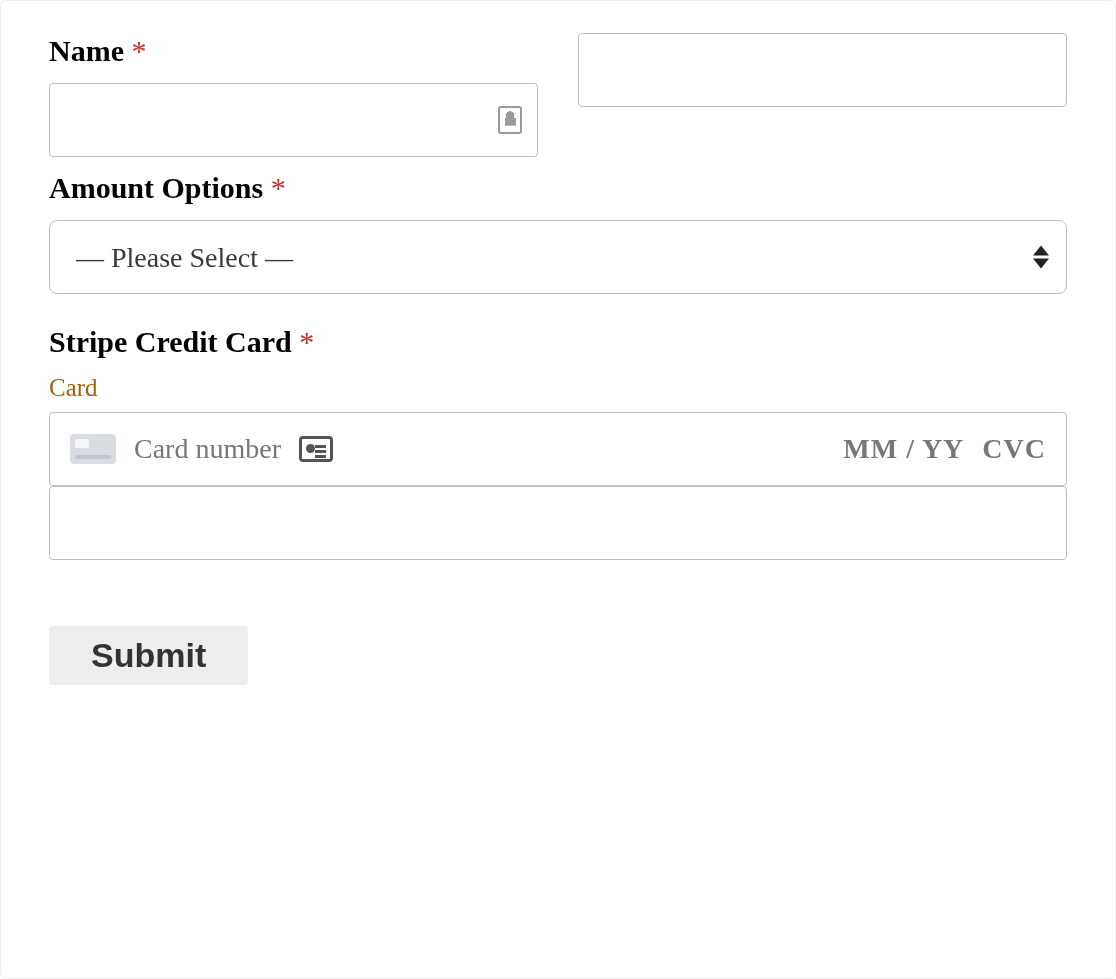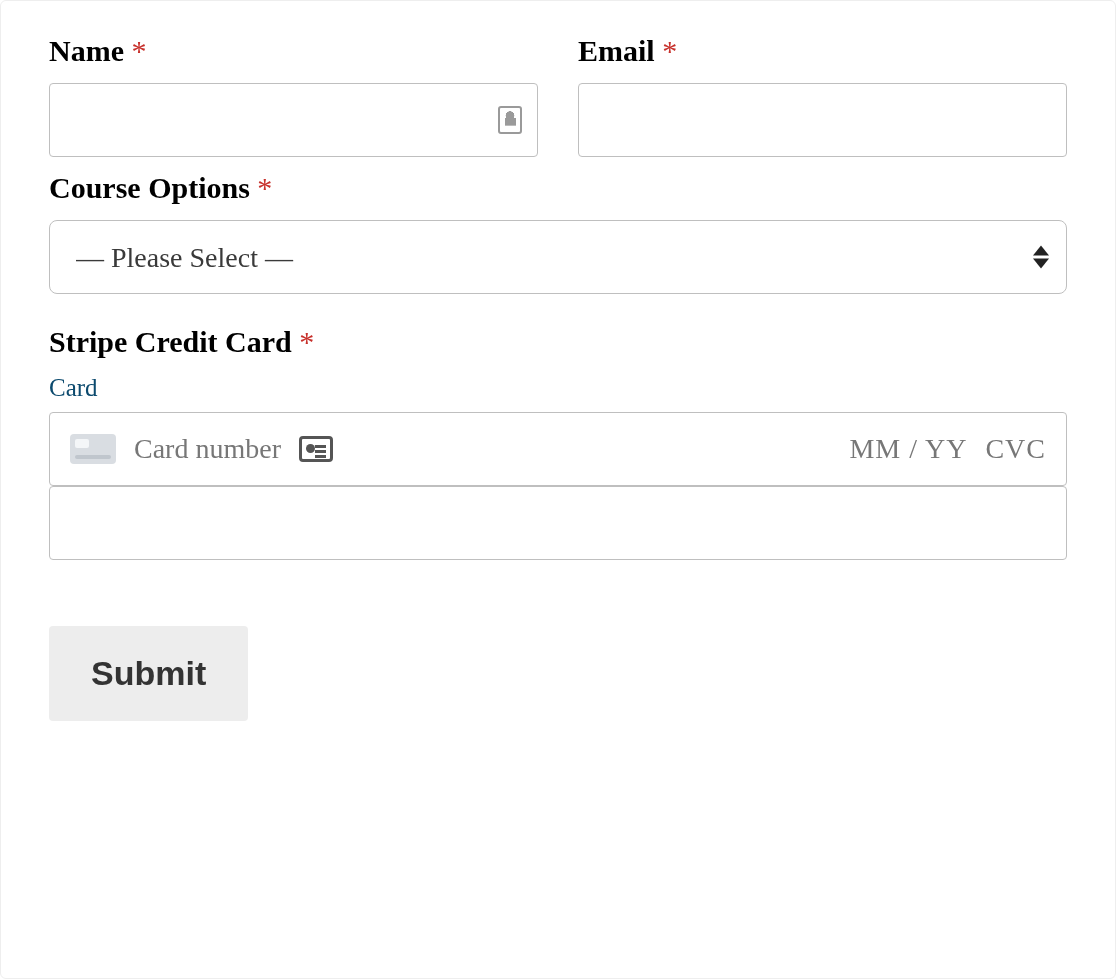--- a/index.html
+++ b/index.html
@@ -76,21 +76,21 @@
     pointer-events: none;
   }
   .select-arrows .tri-up, .select-arrows .tri-down {
     width: 0; height: 0;
     border-left: 8px solid transparent;
     border-right: 8px solid transparent;
   }
   .select-arrows .tri-up { border-bottom: 10px solid #222; }
   .select-arrows .tri-down { border-top: 10px solid #222; }
   .total-value { font-size: 38px; color: #222; margin-top: 8px; }
-  .sublabel { font-size: 25px; color: #0c4a6e; margin-bottom: 10px; font-weight: 400; }
+  .sublabel { font-size: 25px; color: #a16207; margin-bottom: 10px; font-weight: 400; }
   .card-box {
     width: 100%;
     height: 74px;
     border: 1px solid #bfbfbf;
     border-radius: 4px;
     display: flex;
     align-items: center;
     padding: 0 20px;
     gap: 18px;
   }
@@ -121,34 +121,34 @@
     position: relative; flex: 0 0 auto;
   }
   .contact-card-icon::before {
     content:""; position:absolute; left:4px; top:5px; width:9px; height:9px;
     border-radius:50%; background:#555;
   }
   .contact-card-icon::after {
     content:""; position:absolute; right:4px; top:6px; width:11px; height:3px;
     background:#555; box-shadow: 0 5px 0 #555, 0 10px 0 #555;
   }
-  .card-right { margin-left:auto; display:flex; gap:18px; font-size:28px; color:#777; letter-spacing:1px; }
+  .card-right { margin-left:auto; display:flex; gap:18px; font-size:28px; color:#777; letter-spacing:1px;font-weight:bold; }
   .name-on-card-input {
     width:100%; height:74px; border:1px solid #bfbfbf; border-radius:4px;
     font-size:26px; padding:0 16px; font-family:inherit; background:#fff;
   }
   .submit-btn {
     margin-top: 36px;
     background:#ededed;
     border:none;
     font-family: Arial, Helvetica, sans-serif;
     font-weight:700;
     font-size:34px;
     color:#333;
-    padding: 28px 42px;
+    padding: 10px 42px;
     cursor:pointer;
     border-radius:4px;
   }
 </style>
 </head>
 <body>
 
 <div class="form-wrap">
 
   <div class="row">
@@ -156,31 +156,27 @@
       <div class="label">
         <span>Name</span>
         <span class="req">*</span>
       </div>
       <div class="name-input-wrap">
         <input type="text" class="text-input" value="" style="">
         <span class="contact-icon"></span>
       </div>
     </div>
     <div class="col">
-      <div class="label">
-        <span>Email</span>
-        <span class="req">*</span>
-      </div>
       <input type="email" class="text-input" value="" style="">
     </div>
   </div>
 
   <div class="section">
     <div class="label">
-      <span>Course Options</span>
+      <span>Amount Options</span>
       <span class="req">*</span>
     </div>
     <div class="select-wrap">
       <select class="select">
         <option>— Please Select —</option>
       </select>
       <span class="select-arrows">
         <span class="tri-up"></span>
           <span class="tri-down"></span>
       </span>

